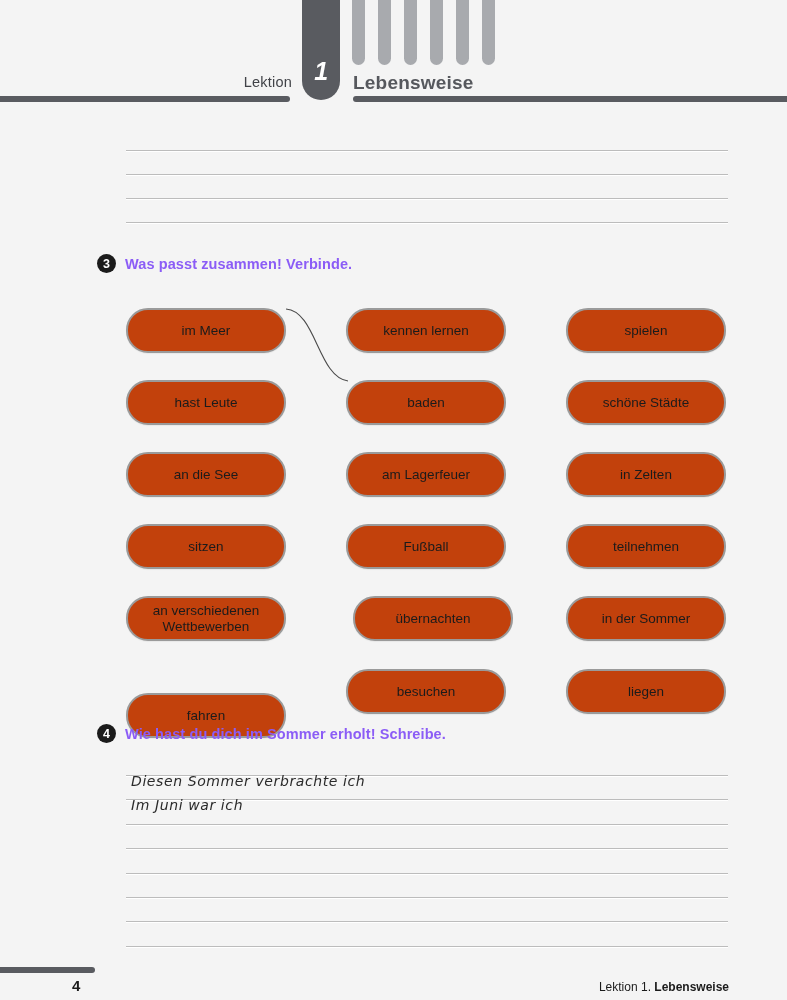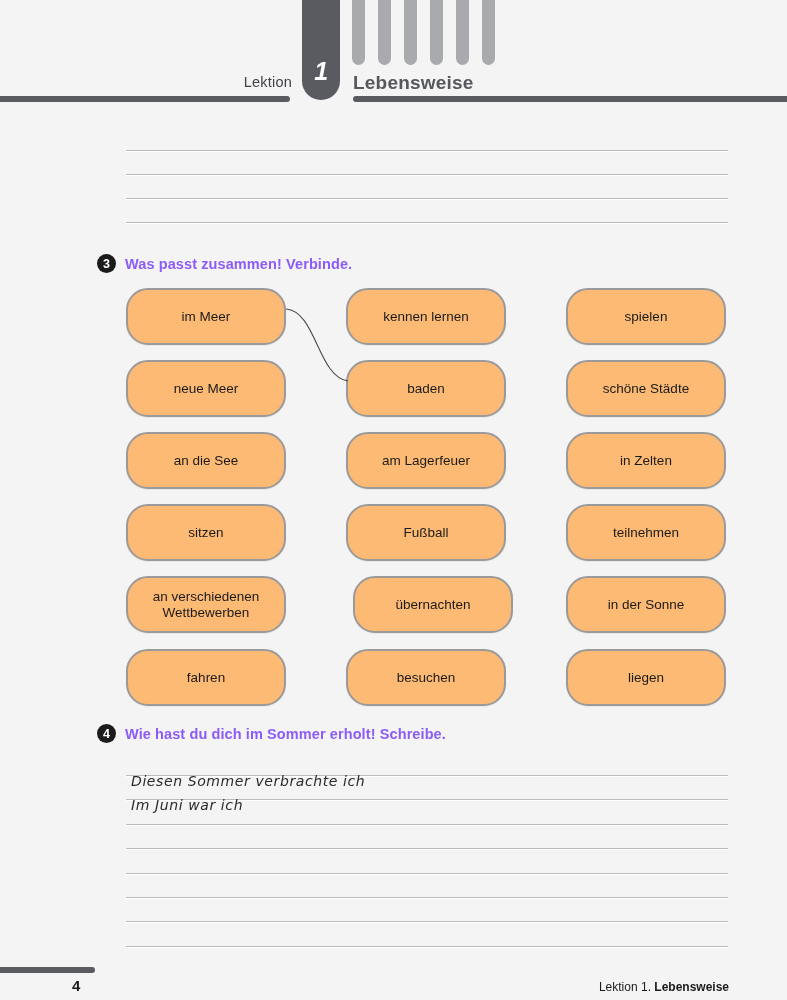--- a/index.html
+++ b/index.html
@@ -128,33 +128,34 @@
     font-size: 14.5px;
     font-weight: bold;
     color: #8b5cf6;
     letter-spacing: 0.1px;
   }
 
   
   .wbox {
     position: absolute;
     width: 160px;
-    height: 57px;
-    background: #fdba74;
+    height: 45px;
+    background: #c2410c;
     border: 2px solid #9a9a9a;
     border-radius: 22px;
     box-sizing: border-box;
     display: flex;
     align-items: center;
     justify-content: center;
     text-align: center;
     font-size: 13.5px;
     color: #1b1b1b;
     line-height: 1.18;
     box-shadow: 0 1px 1px rgba(0,0,0,0.05);
+    margin-top: 20px;
   }
 
   
   .connector {
     position: absolute;
     left: 270px;
     top: 295px;
     width: 110px;
     height: 100px;
     pointer-events: none;
@@ -232,36 +233,36 @@
       <div class="wline" style="top: 222px;"></div>
     </div>
 
   <div class="ex-head" style="top:254px;">
     <div class="ex-badge">3</div>
     <div class="ex-title">Was passt zusammen! Verbinde.</div>
   </div>
 
   <div id="word-grid">
       <div class="wbox" style="left: 126px; top: 288px;">im Meer</div>
-      <div class="wbox" style="left: 126px; top: 360px;">neue Meer</div>
+      <div class="wbox" style="left: 126px; top: 360px;">hast Leute</div>
       <div class="wbox" style="left: 126px; top: 432px;">an die See</div>
       <div class="wbox" style="left: 126px; top: 504px;">sitzen</div>
       <div class="wbox" style="left: 126px; top: 576px;">an verschiedenen<br>Wettbewerben</div>
-      <div class="wbox" style="left: 126px; top: 649px;">fahren</div>
+      <div class="wbox" style="left: 126px; top: 673px;">fahren</div>
       <div class="wbox" style="left: 346px; top: 288px;">kennen lernen</div>
       <div class="wbox" style="left: 346px; top: 360px;">baden</div>
       <div class="wbox" style="left: 346px; top: 432px;">am Lagerfeuer</div>
       <div class="wbox" style="left: 346px; top: 504px;">Fußball</div>
       <div class="wbox" style="left: 353px; top: 576px;">übernachten</div>
       <div class="wbox" style="left: 346px; top: 649px;">besuchen</div>
       <div class="wbox" style="left: 566px; top: 288px;">spielen</div>
       <div class="wbox" style="left: 566px; top: 360px;">schöne Städte</div>
       <div class="wbox" style="left: 566px; top: 432px;">in Zelten</div>
       <div class="wbox" style="left: 566px; top: 504px;">teilnehmen</div>
-      <div class="wbox" style="left: 566px; top: 576px;">in der Sonne</div>
+      <div class="wbox" style="left: 566px; top: 576px;">in der Sommer</div>
       <div class="wbox" style="left: 566px; top: 649px;">liegen</div>
     </div>
 
   <svg class="connector" viewBox="0 0 110 100" xmlns="http://www.w3.org/2000/svg">
     <path d="M 16 14 C 46 16, 48 82, 78 86" fill="none" stroke="#4a4a4a" stroke-width="1.1"></path>
   </svg>
 
   <div class="ex-head" style="top:724px;">
     <div class="ex-badge">4</div>
     <div class="ex-title">Wie hast du dich im Sommer erholt! Schreibe.</div>

